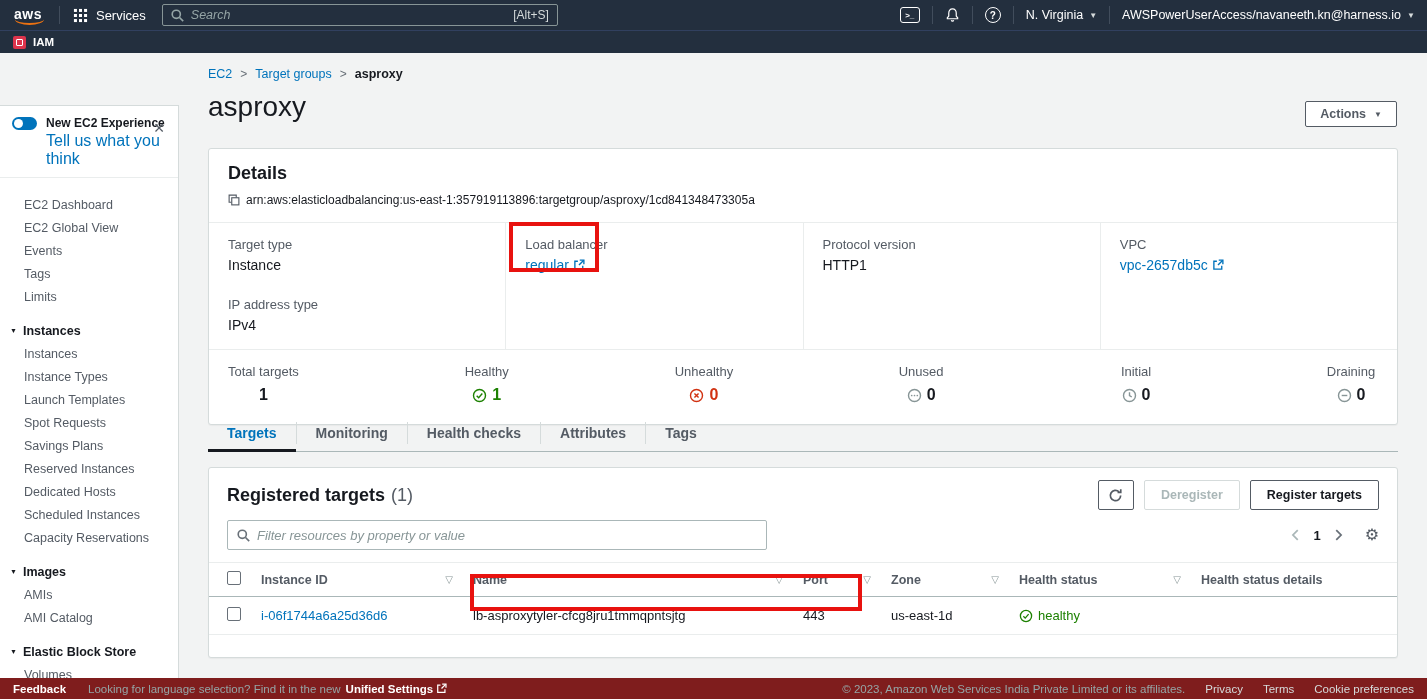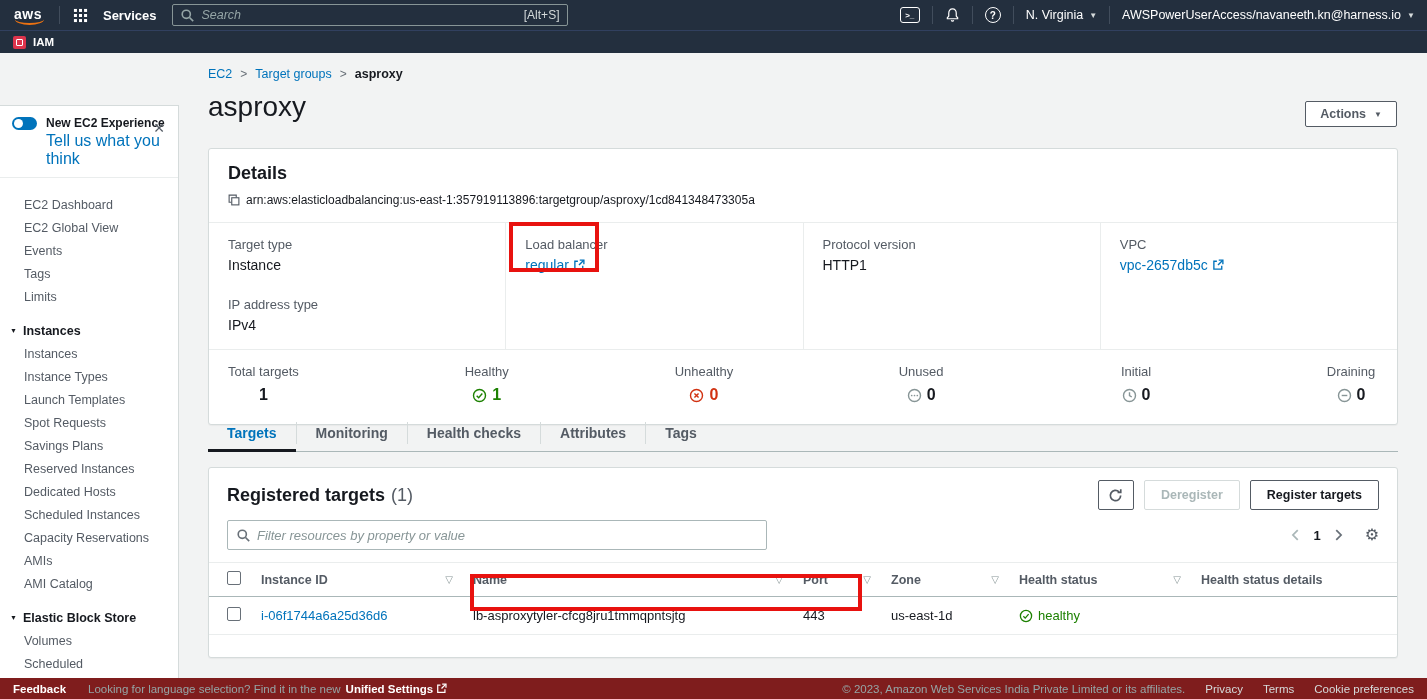--- a/index.html
+++ b/index.html
@@ -15,21 +15,21 @@
   
   .topnav {
     position: absolute; top:0; left:0; width:100%; height:30px;
     background:#232f3e; display:flex; align-items:center; padding:0 12px;
     color:#fff; z-index:20;
   }
   .aws-logo { position:relative; font-weight:bold; font-size:14px; letter-spacing:.5px; padding:0 4px 3px 2px; }
   .aws-logo::after { content:""; position:absolute; left:3px; right:2px; bottom:0; height:5px;
     border-bottom:2px solid #ec7211; border-radius:0 0 60% 60%/0 0 100% 100%; }
   .nav-divider { width:1px; height:18px; background:#414d5c; margin:0 13px; }
-  .services { display:flex; align-items:center; gap:15px; font-size:13px; cursor:pointer;font-weight:bold; }
+  .services { display:flex; align-items:center; gap:8px; font-size:13px; cursor:pointer; }
   .searchbox {
     margin-left:16px; width:396px; height:22px; background:#232f3e;
     border:1px solid #879596; border-radius:2px; display:flex; align-items:center;
     padding:0 8px; gap:7px;
   }
   .searchbox input {
     flex:1; background:transparent; border:none; outline:none;
     color:#d5dbdb; font-size:12.5px; font-style:italic; font-family:inherit;
   }
   .searchbox input::placeholder { color:#95a5a6; font-style:italic; }
@@ -252,20 +252,24 @@
         </div>
       <div class="nav-item">Instances</div>
       <div class="nav-item">Instance Types</div>
       <div class="nav-item">Launch Templates</div>
       <div class="nav-item">Spot Requests</div>
       <div class="nav-item">Savings Plans</div>
       <div class="nav-item">Reserved Instances</div>
       <div class="nav-item">Dedicated Hosts</div>
       <div class="nav-item">Scheduled Instances</div>
       <div class="nav-item">Capacity Reservations</div>
+      <div class="nav-section">
+          <span class="sec-caret">▼</span>
+          <span>Images</span>
+        </div>
       <div class="nav-item">AMIs</div>
       <div class="nav-item">AMI Catalog</div>
       <div class="nav-section">
           <span class="sec-caret">▼</span>
           <span>Elastic Block Store</span>
         </div>
       <div class="nav-item">Volumes</div>
       <div class="nav-item">Scheduled</div>
     </div>
   </div>

